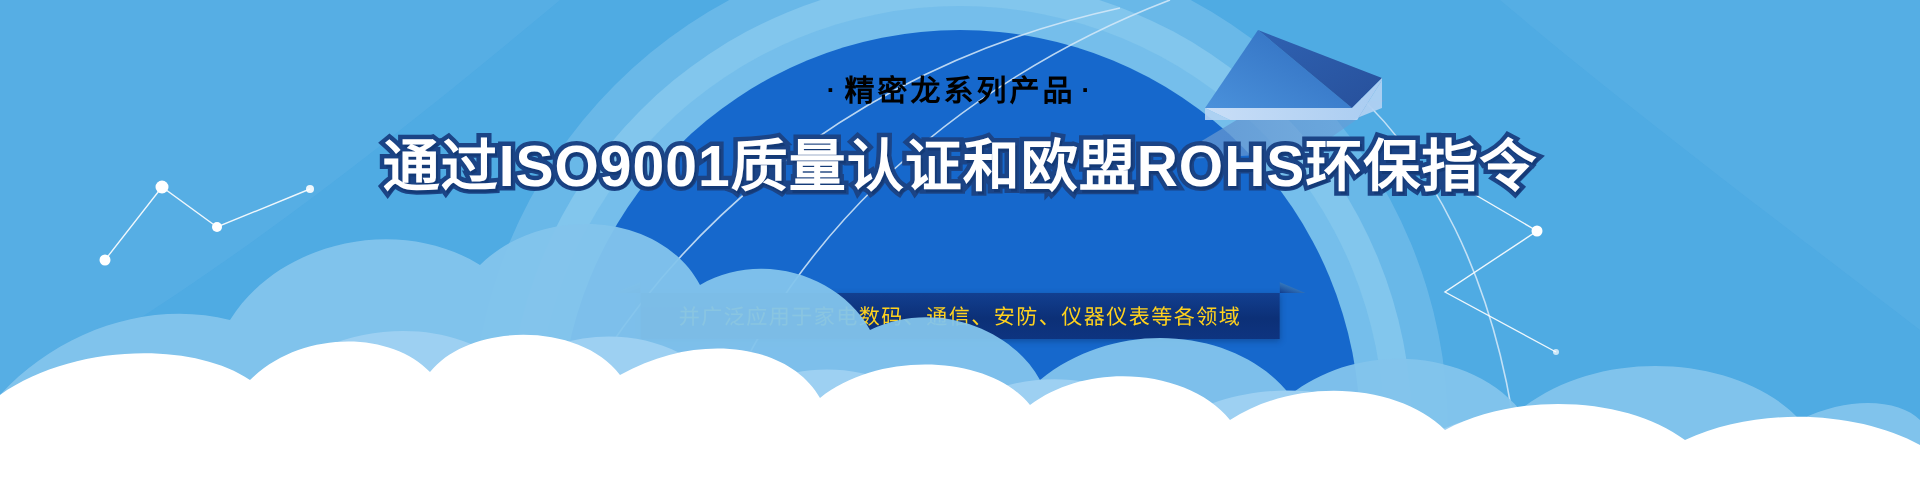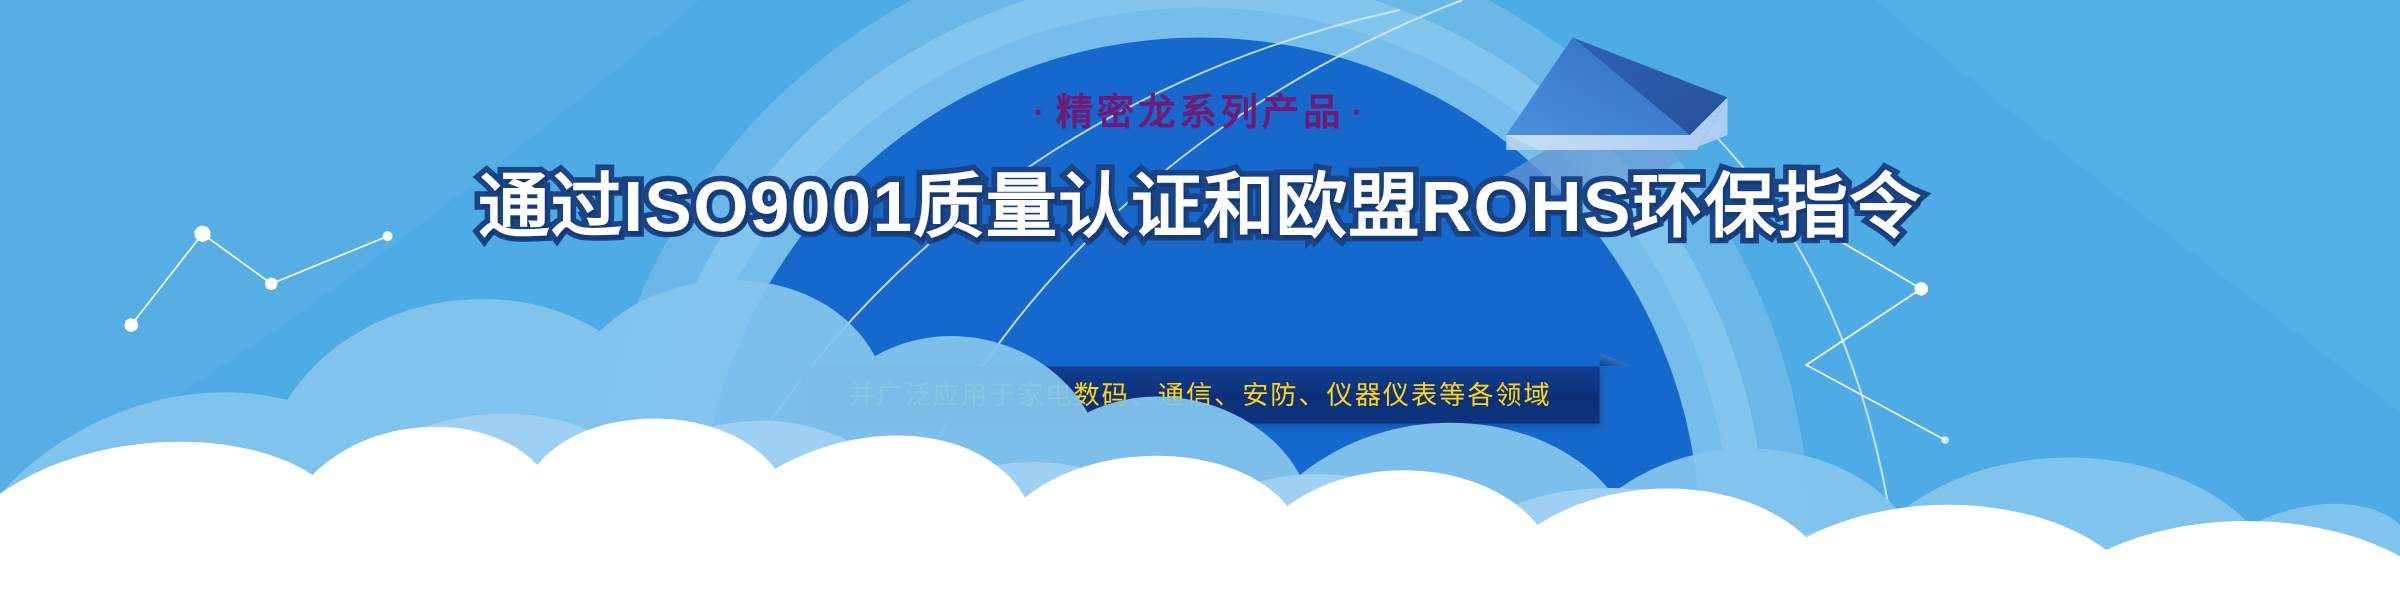--- a/index.html
+++ b/index.html
@@ -37,21 +37,21 @@
     z-index: 40;
     pointer-events: none;
   }
 
   .eyebrow {
     position: absolute;
     top: 76px;
     left: 0;
     width: 1920px;
     text-align: center;
-    color: #701a75;
+    color: #000000;
     font-size: 30px;
     font-weight: bold;
     letter-spacing: 3px;
     white-space: nowrap;
     line-height: 1;
   }
   .eyebrow .dot-mark {
     display: inline-block;
     font-size: 26px;
     vertical-align: 2px;

